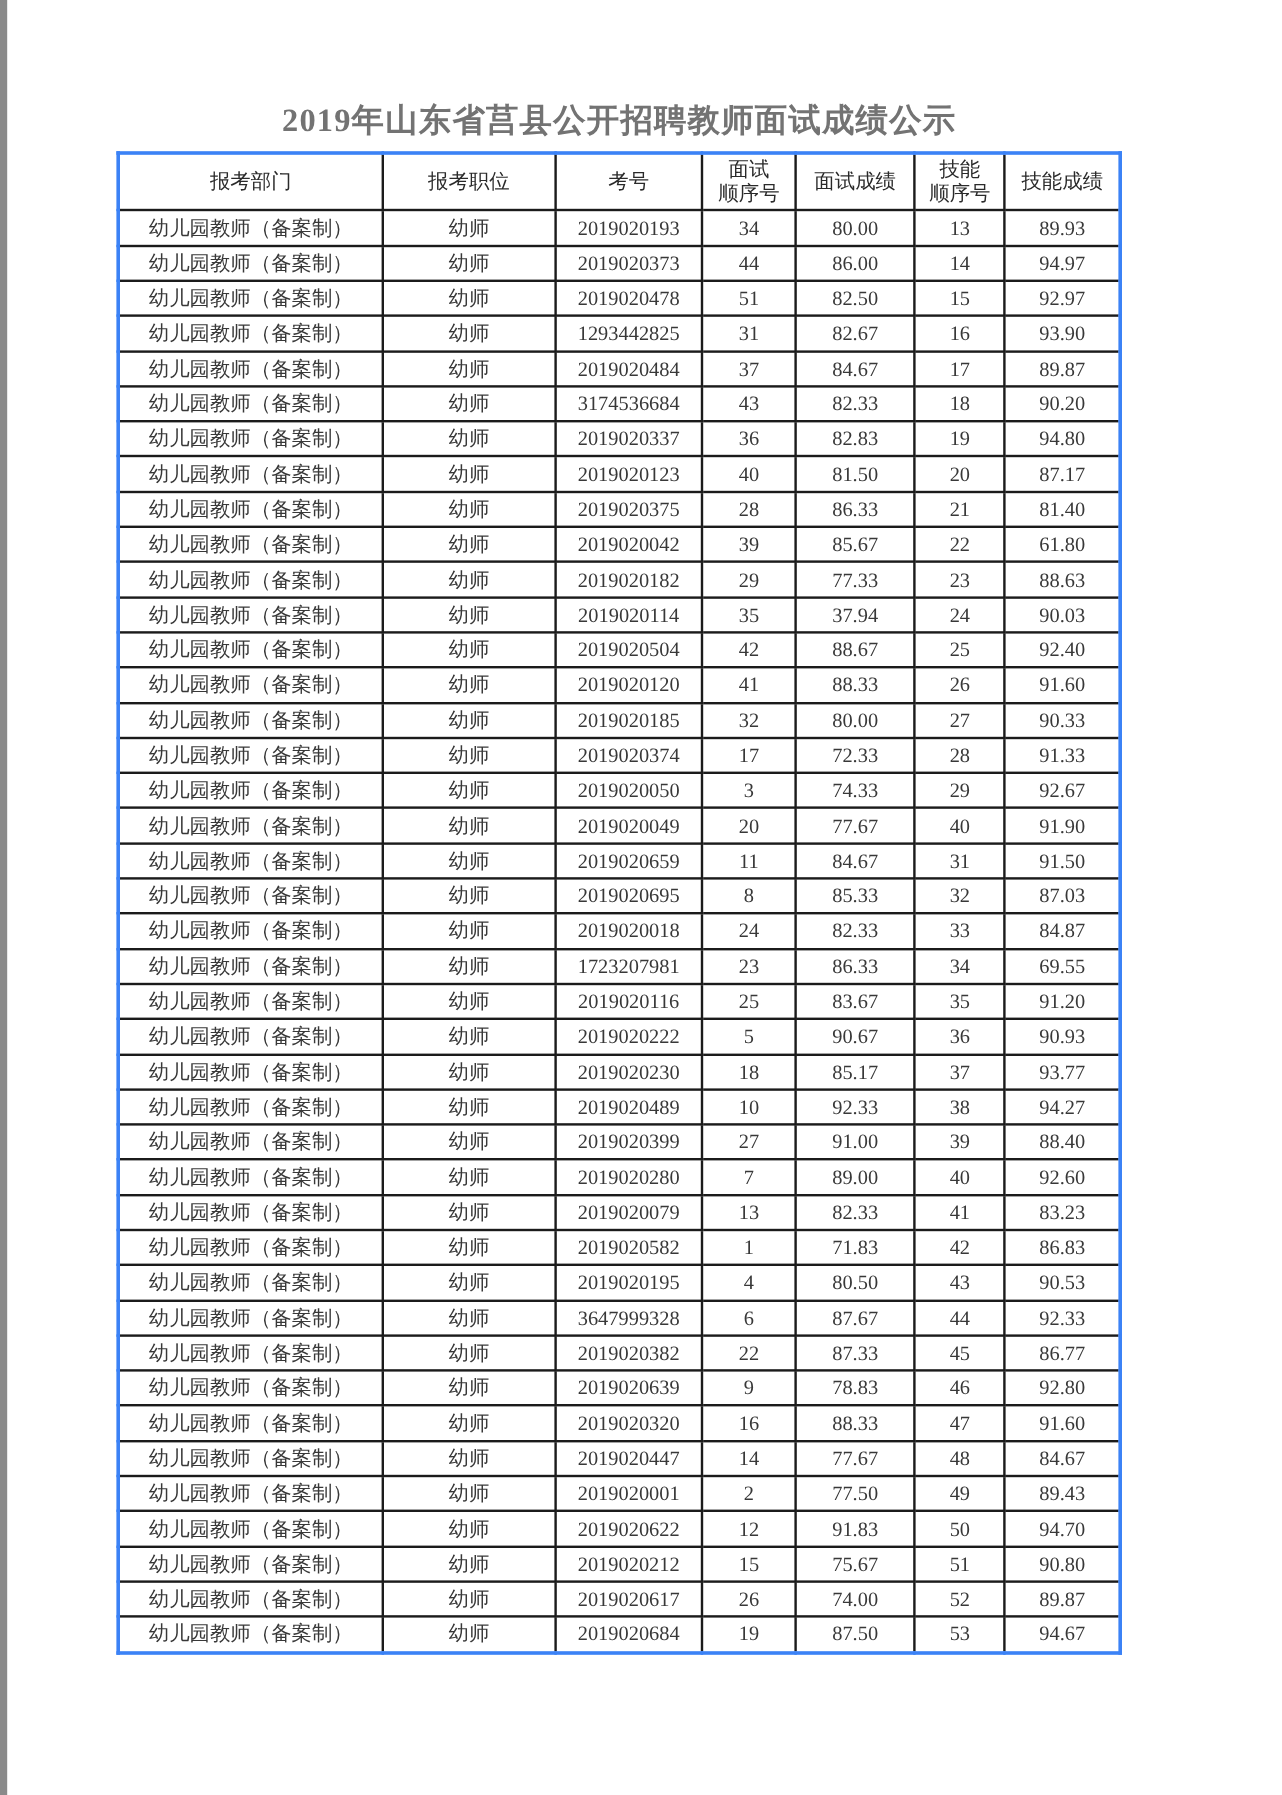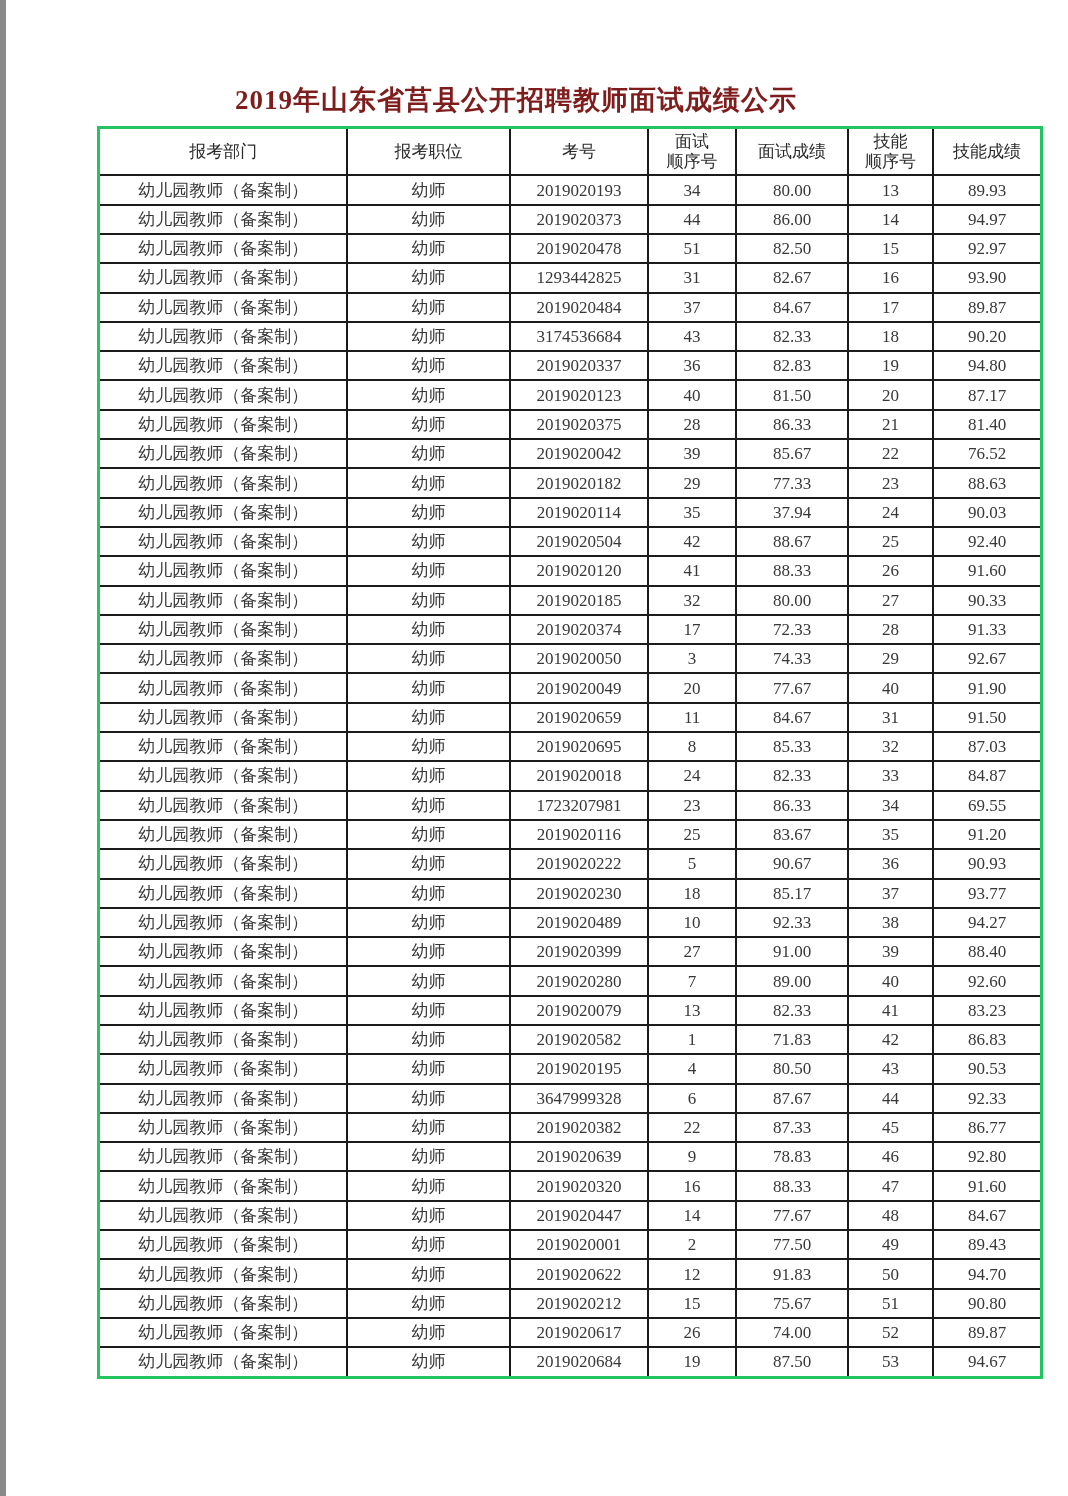--- a/index.html
+++ b/index.html
@@ -27,30 +27,30 @@
     left: 97px;
     top: 0;
     width: 838px;
   }
   .title {
     margin: 0;
     padding-top: 84px;
     text-align: center;
     font-size: 27px;
     font-weight: 600;
-    color: #7f1d1d;
+    color: #737373;
     letter-spacing: 1px;
     line-height: 1.2;
   }
   table.score-table {
     border-collapse: collapse;
     table-layout: fixed;
-    width: 946px;
+    width: 838px;
     margin-top: 10px;
-    border: 3px solid #22c55e;
+    border: 3px solid #3b82f6;
   }
   .score-table th,
   .score-table td {
     border: 2px solid #1b1b1b;
     text-align: center;
     vertical-align: middle;
     padding: 0;
     overflow: hidden;
   }
   .score-table th {
@@ -182,21 +182,21 @@
           <td>21</td>
           <td>81.40</td>
         </tr>
         <tr>
           <td>幼儿园教师（备案制）</td>
           <td>幼师</td>
           <td>2019020042</td>
           <td>39</td>
           <td>85.67</td>
           <td>22</td>
-          <td>76.52</td>
+          <td>61.80</td>
         </tr>
         <tr>
           <td>幼儿园教师（备案制）</td>
           <td>幼师</td>
           <td>2019020182</td>
           <td>29</td>
           <td>77.33</td>
           <td>23</td>
           <td>88.63</td>
         </tr>

